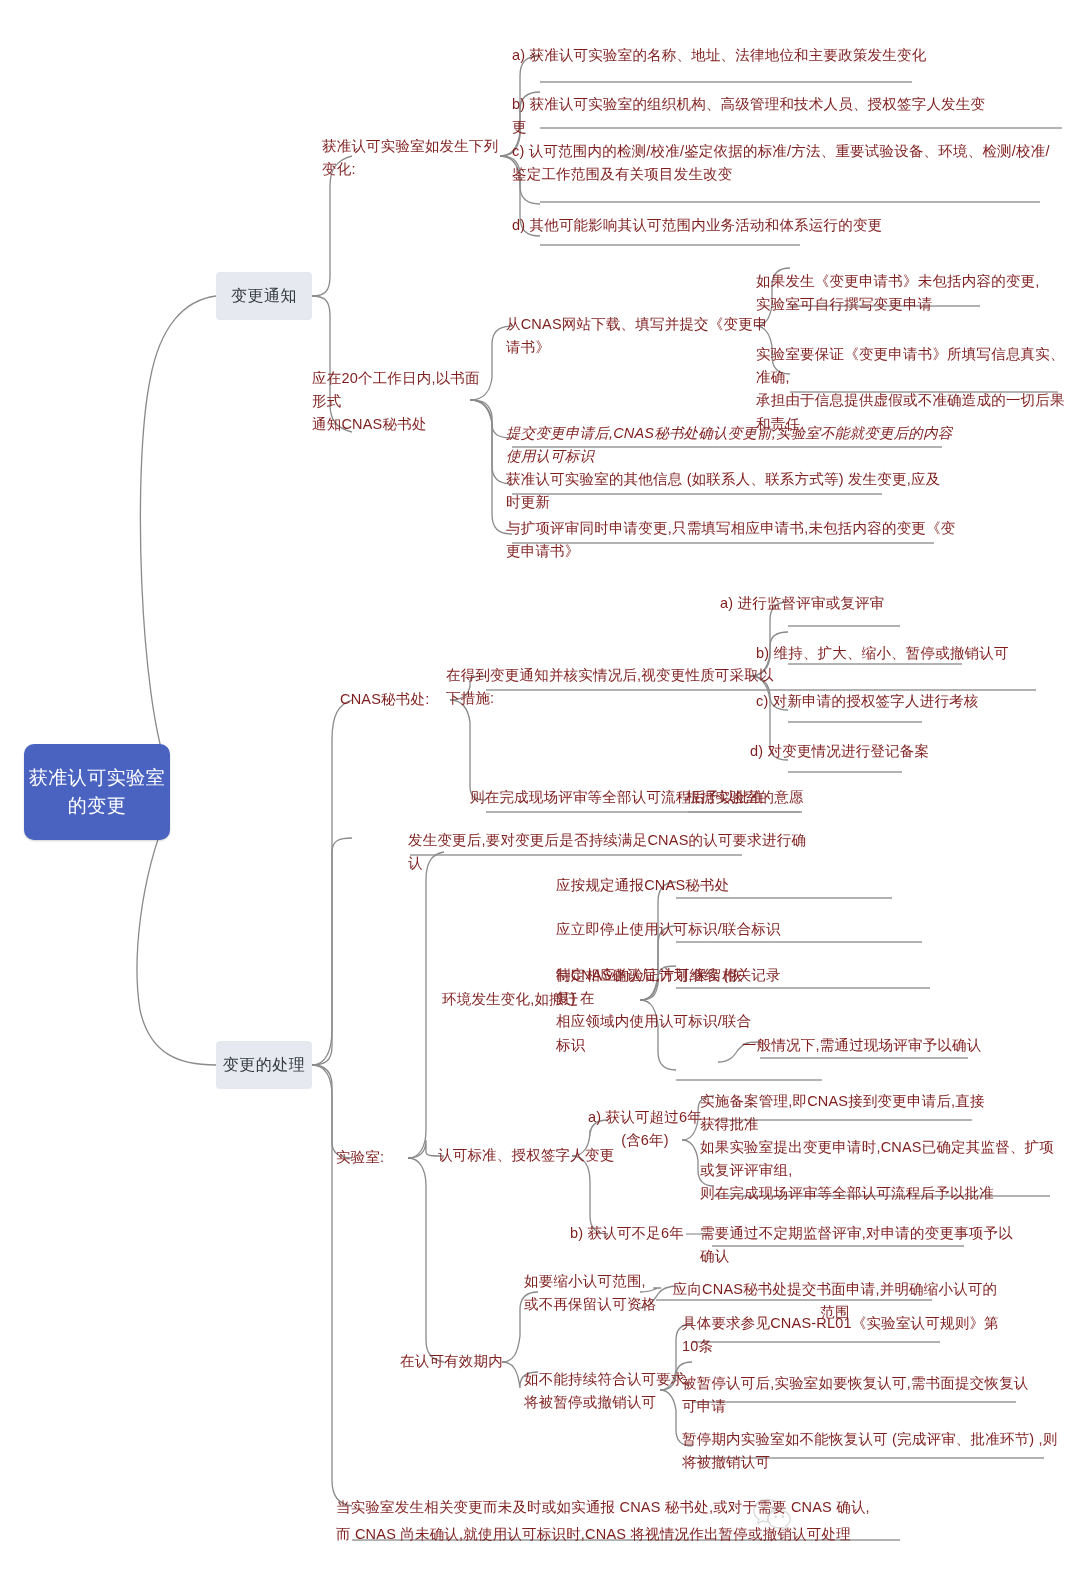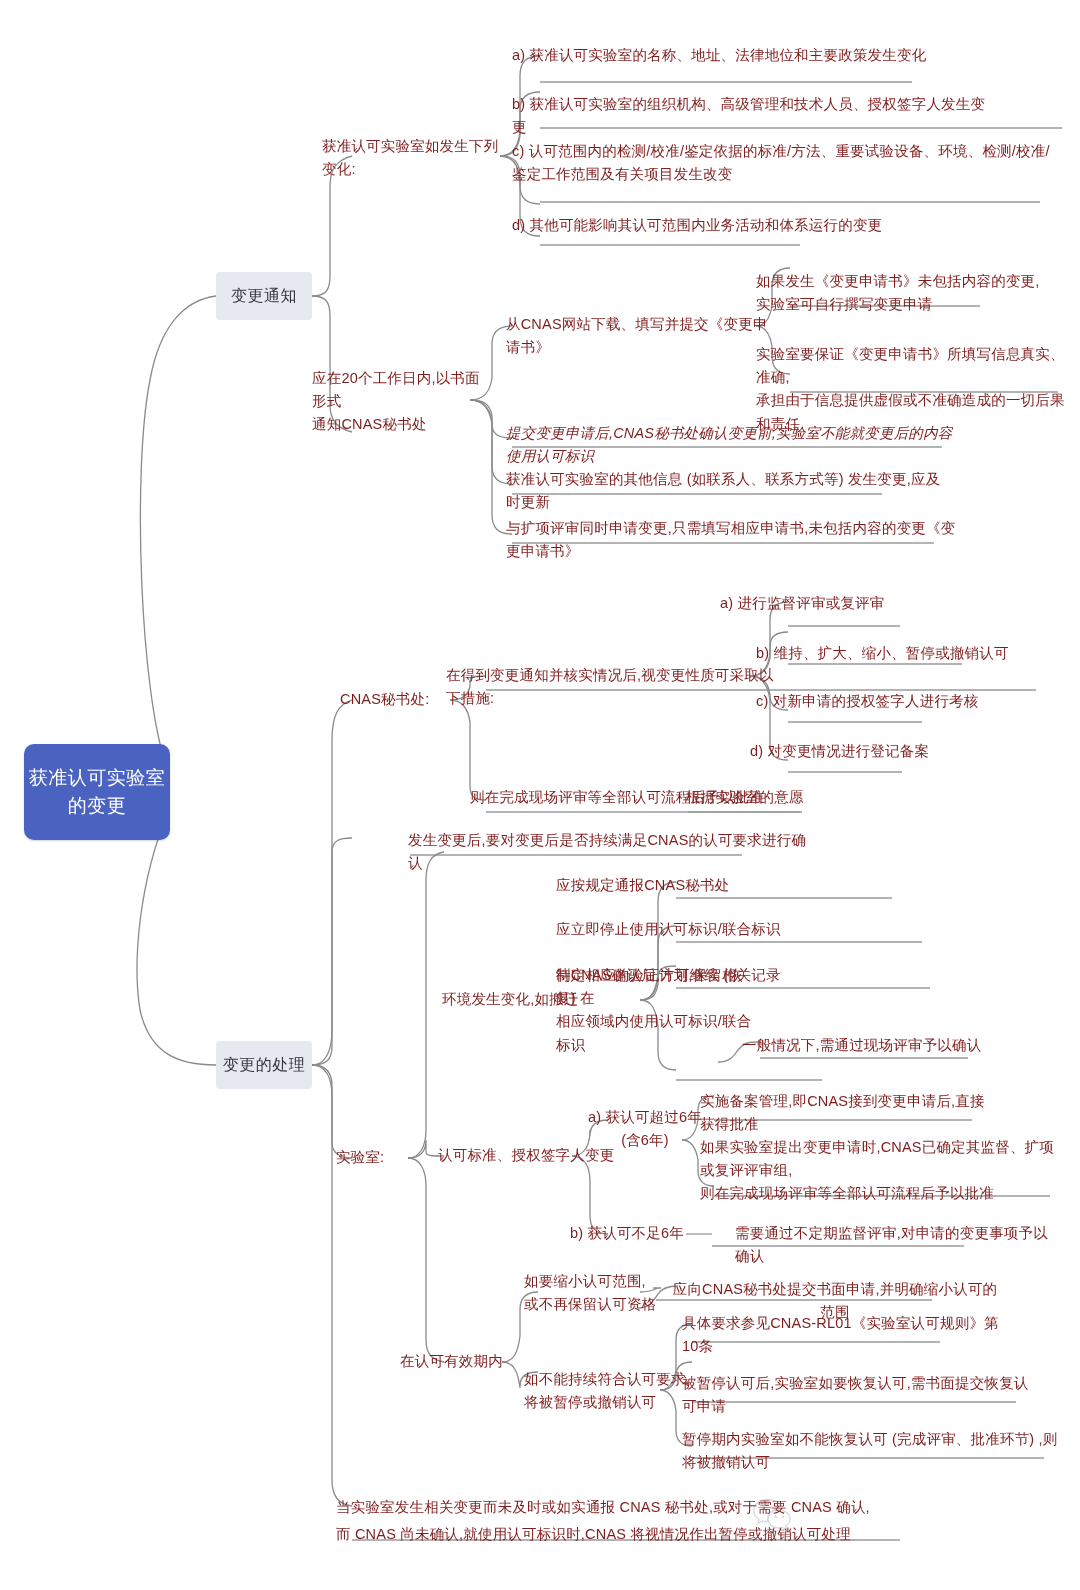--- a/index.html
+++ b/index.html
@@ -225,21 +225,21 @@
 
   <div class="node txt" style="left:438px;top:1144px;width:210px;">认可标准、授权签字人变更</div>
 
   <div class="node txt center" style="left:570px;top:1106px;width:150px;">a) 获认可超过6年
 (含6年)</div>
   <div class="node txt" style="left:700px;top:1090px;width:290px;">实施备案管理,即CNAS接到变更申请后,直接获得批准</div>
   <div class="node txt" style="left:700px;top:1136px;width:360px;">如果实验室提出变更申请时,CNAS已确定其监督、扩项或复评评审组,
 则在完成现场评审等全部认可流程后予以批准</div>
 
   <div class="node txt" style="left:570px;top:1222px;width:150px;">b) 获认可不足6年</div>
-  <div class="node txt" style="left:700px;top:1222px;width:320px;margin-left:35px;">需要通过不定期监督评审,对申请的变更事项予以确认</div>
+  <div class="node txt" style="left:700px;top:1222px;width:320px;">需要通过不定期监督评审,对申请的变更事项予以确认</div>
 
   <div class="node txt" style="left:400px;top:1350px;width:130px;">在认可有效期内</div>
 
   <div class="node txt" style="left:524px;top:1270px;width:160px;">如要缩小认可范围,
 或不再保留认可资格</div>
   <div class="node txt" style="left:670px;top:1278px;width:330px;text-align:center;">应向CNAS秘书处提交书面申请,并明确缩小认可的范围</div>
 
   <div class="node txt" style="left:524px;top:1368px;width:170px;">如不能持续符合认可要求,
 将被暂停或撤销认可</div>
   <div class="node txt" style="left:682px;top:1312px;width:330px;">具体要求参见CNAS-RL01《实验室认可规则》第10条</div>

